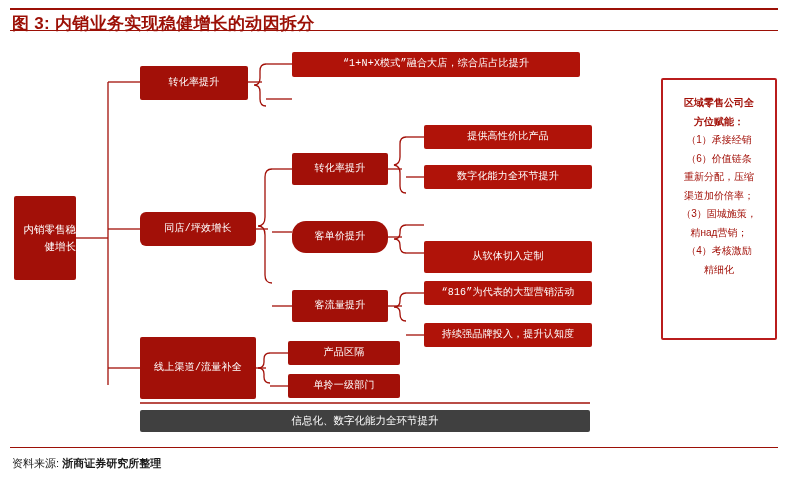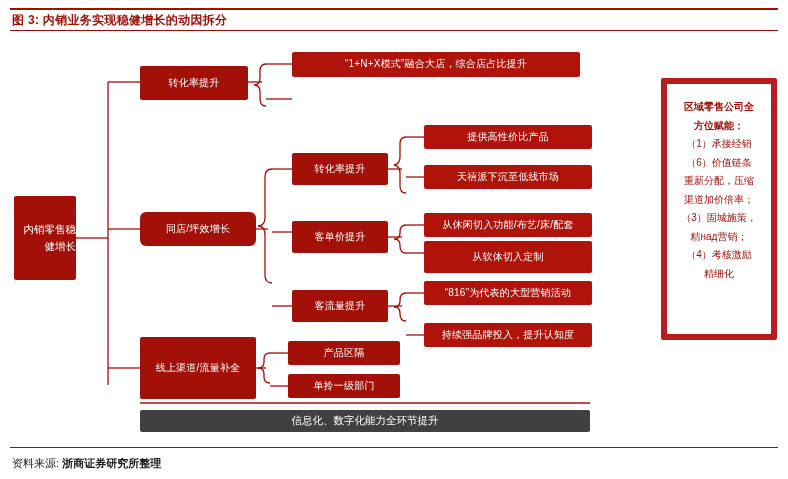--- a/index.html
+++ b/index.html
@@ -20,25 +20,26 @@
   
   .hdr-rule-top {
     position: absolute;
     left: 10px; top: 8px;
     width: 768px; height: 2px;
     background: #9c1006;
   }
   .hdr-title {
     position: absolute;
     left: 12px; top: 12px;
-    font-size: 12px;
+    font-size: 17px;
     font-weight: bold;
     color: #9c1006;
     letter-spacing: 0.3px;
     white-space: nowrap;
+    text-decoration: underline;
   }
   .hdr-rule-bot {
     position: absolute;
     left: 10px; top: 30px;
     width: 768px; height: 1px;
     background: #9c1006;
   }
   
   .ftr-rule {
     position: absolute;
@@ -65,21 +66,21 @@
     text-align: center;
     color: #ffffff;
     font-size: 10px;
     line-height: 1.45;
     letter-spacing: 0.2px;
     border-radius: 2px;
   }
   .box.dark  { background: #a21008; }
   .box.mid   { background: #b01309; }
 
-  .box .inner { padding: 0 6px; }
+  .box .inner { padding: 0 6px; font-family: Liberation Mono, monospace; }
 
   
   .root {
     position: absolute;
     left: 14px; top: 196px;
     width: 62px; height: 84px;
     background: #a21008;
     color: #fff;
     display: flex;
     align-items: center;
@@ -88,21 +89,21 @@
     font-size: 10.5px;
     line-height: 1.6;
     border-radius: 2px;
   }
 
   
   .side-panel {
     position: absolute;
     left: 661px; top: 78px;
     width: 116px; height: 262px;
-    border: 6px solid #b91c1c;
+    border: 2px solid #b91c1c;
     box-sizing: border-box;
     border-radius: 2px;
     background: #ffffff;
     padding: 14px 8px 0 8px;
     color: #a21008;
     font-size: 10px;
     line-height: 1.85;
     text-align: center;
   }
   .side-panel .ln { display: block; white-space: nowrap; }
@@ -198,37 +199,34 @@
     <span class="inner">线上渠道/流量补全</span>
   </div>
 
   <div class="box mid" style="left:292px; top:52px; width:288px; height:25px;">
     <span class="inner">“1+N+X模式”融合大店，综合店占比提升</span>
   </div>
 
   <div class="box dark" style="left:292px; top:153px; width:96px; height:32px;">
     <span class="inner">转化率提升</span>
   </div>
-  <div class="box dark" style="left:292px; top:221px; width:96px; height:32px;">
+  <div class="box dark" style="left:292px; top:221px; width:96px; height:32px;border-radius:14px;">
     <span class="inner">客单价提升</span>
   </div>
   <div class="box dark" style="left:292px; top:290px; width:96px; height:32px;">
     <span class="inner">客流量提升</span>
   </div>
 
   <div class="box mid" style="left:424px; top:125px; width:168px; height:24px;align-items:center;">
     <span class="inner">提供高性价比产品</span>
   </div>
   <div class="box mid" style="left:424px; top:165px; width:168px; height:24px;">
-    <span class="inner">天禧派下沉至低线市场</span>
-  </div>
-
-  <div class="box mid" style="left:424px; top:213px; width:168px; height:24px;">
-    <span class="inner">从休闲切入功能/布艺/床/配套</span>
-  </div>
+    <span class="inner">数字化能力全环节提升</span>
+  </div>
+
   <div class="box mid" style="left:424px; top:241px; width:168px; height:32px;">
     <span class="inner">从软体切入定制</span>
   </div>
 
   <div class="box mid" style="left:424px; top:281px; width:168px; height:24px;">
     <span class="inner">“816”为代表的大型营销活动</span>
   </div>
   <div class="box mid" style="left:424px; top:323px; width:168px; height:24px;">
     <span class="inner">持续强品牌投入，提升认知度</span>
   </div>

